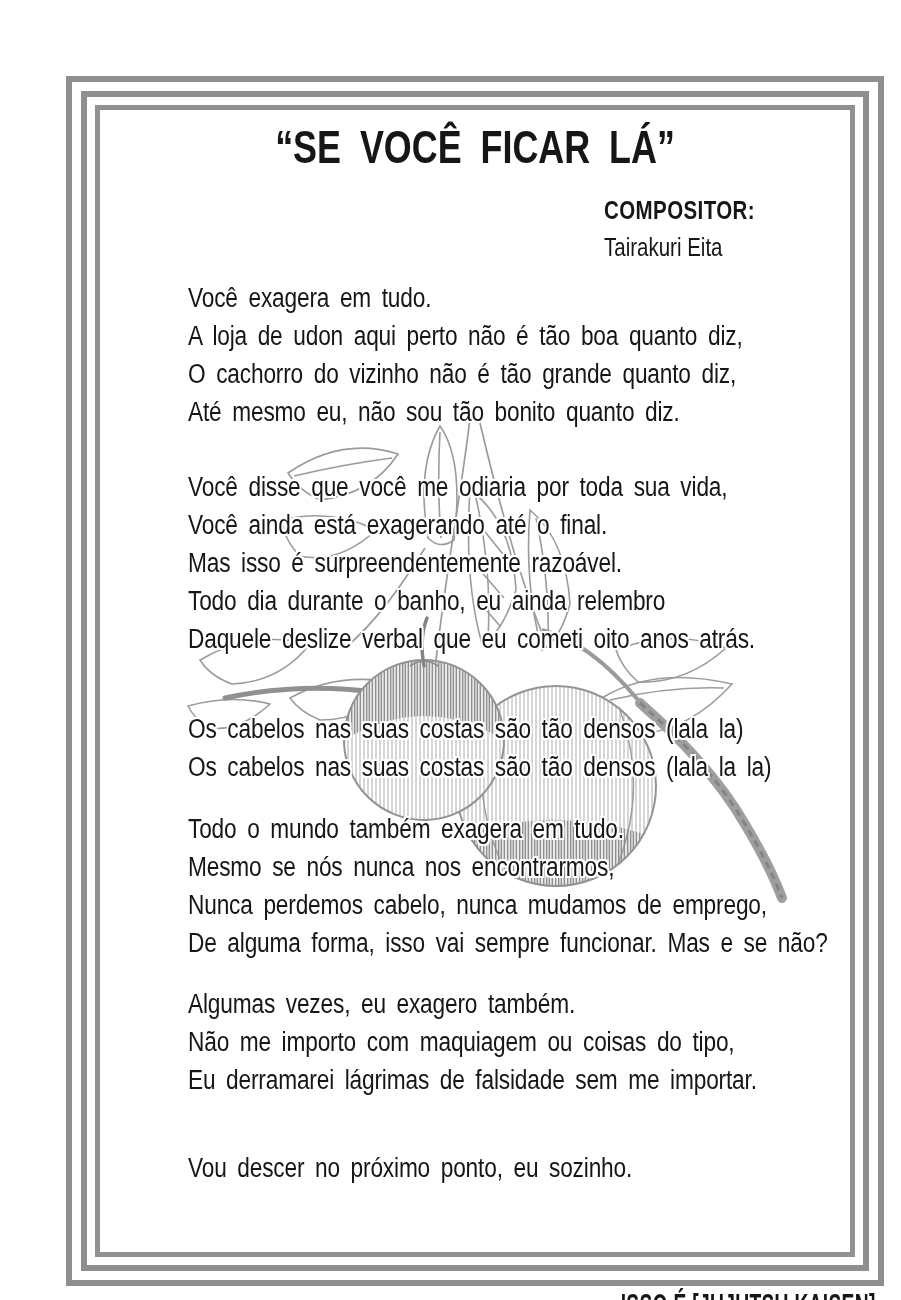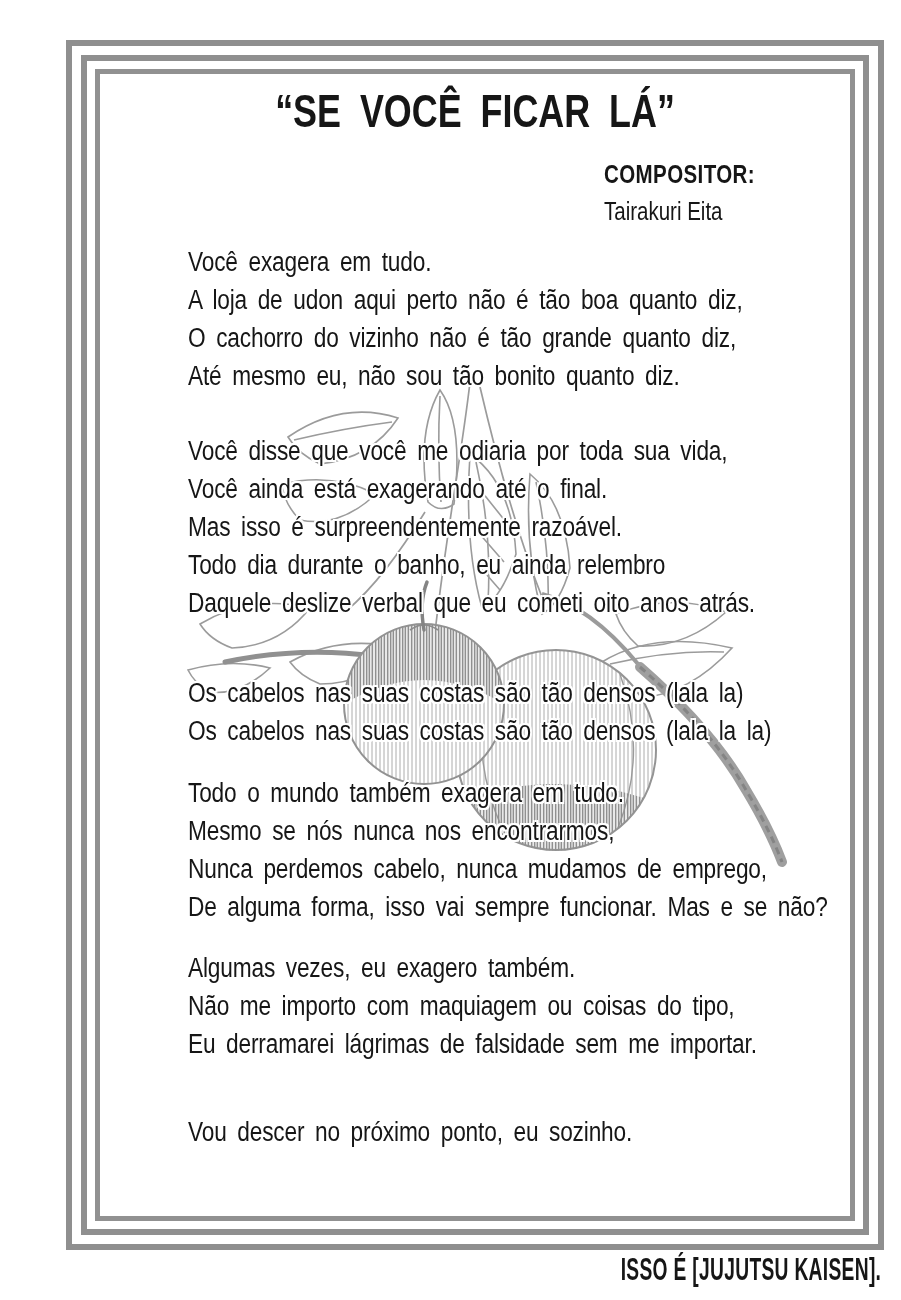--- a/index.html
+++ b/index.html
@@ -4,21 +4,21 @@
 <style>
   html, body { margin: 0; padding: 0; }
   body {
     width: 901px; height: 1300px;
     background: #ffffff;
     font-family: "Liberation Sans", sans-serif;
     color: #161616;
     position: relative;
     overflow: hidden;
   }
-  .page { position: absolute; inset: 0; }
+  .page { position: absolute; inset: 0; margin-top: 36px; }
 
   
   .frame {
     position: absolute; left: 66px; top: 40px;
     width: 818px; height: 1210px;
     box-sizing: border-box;
     border: 6px solid #8f8f8f;
   }
   .frame .f2 {
     position: absolute; inset: 9px;

